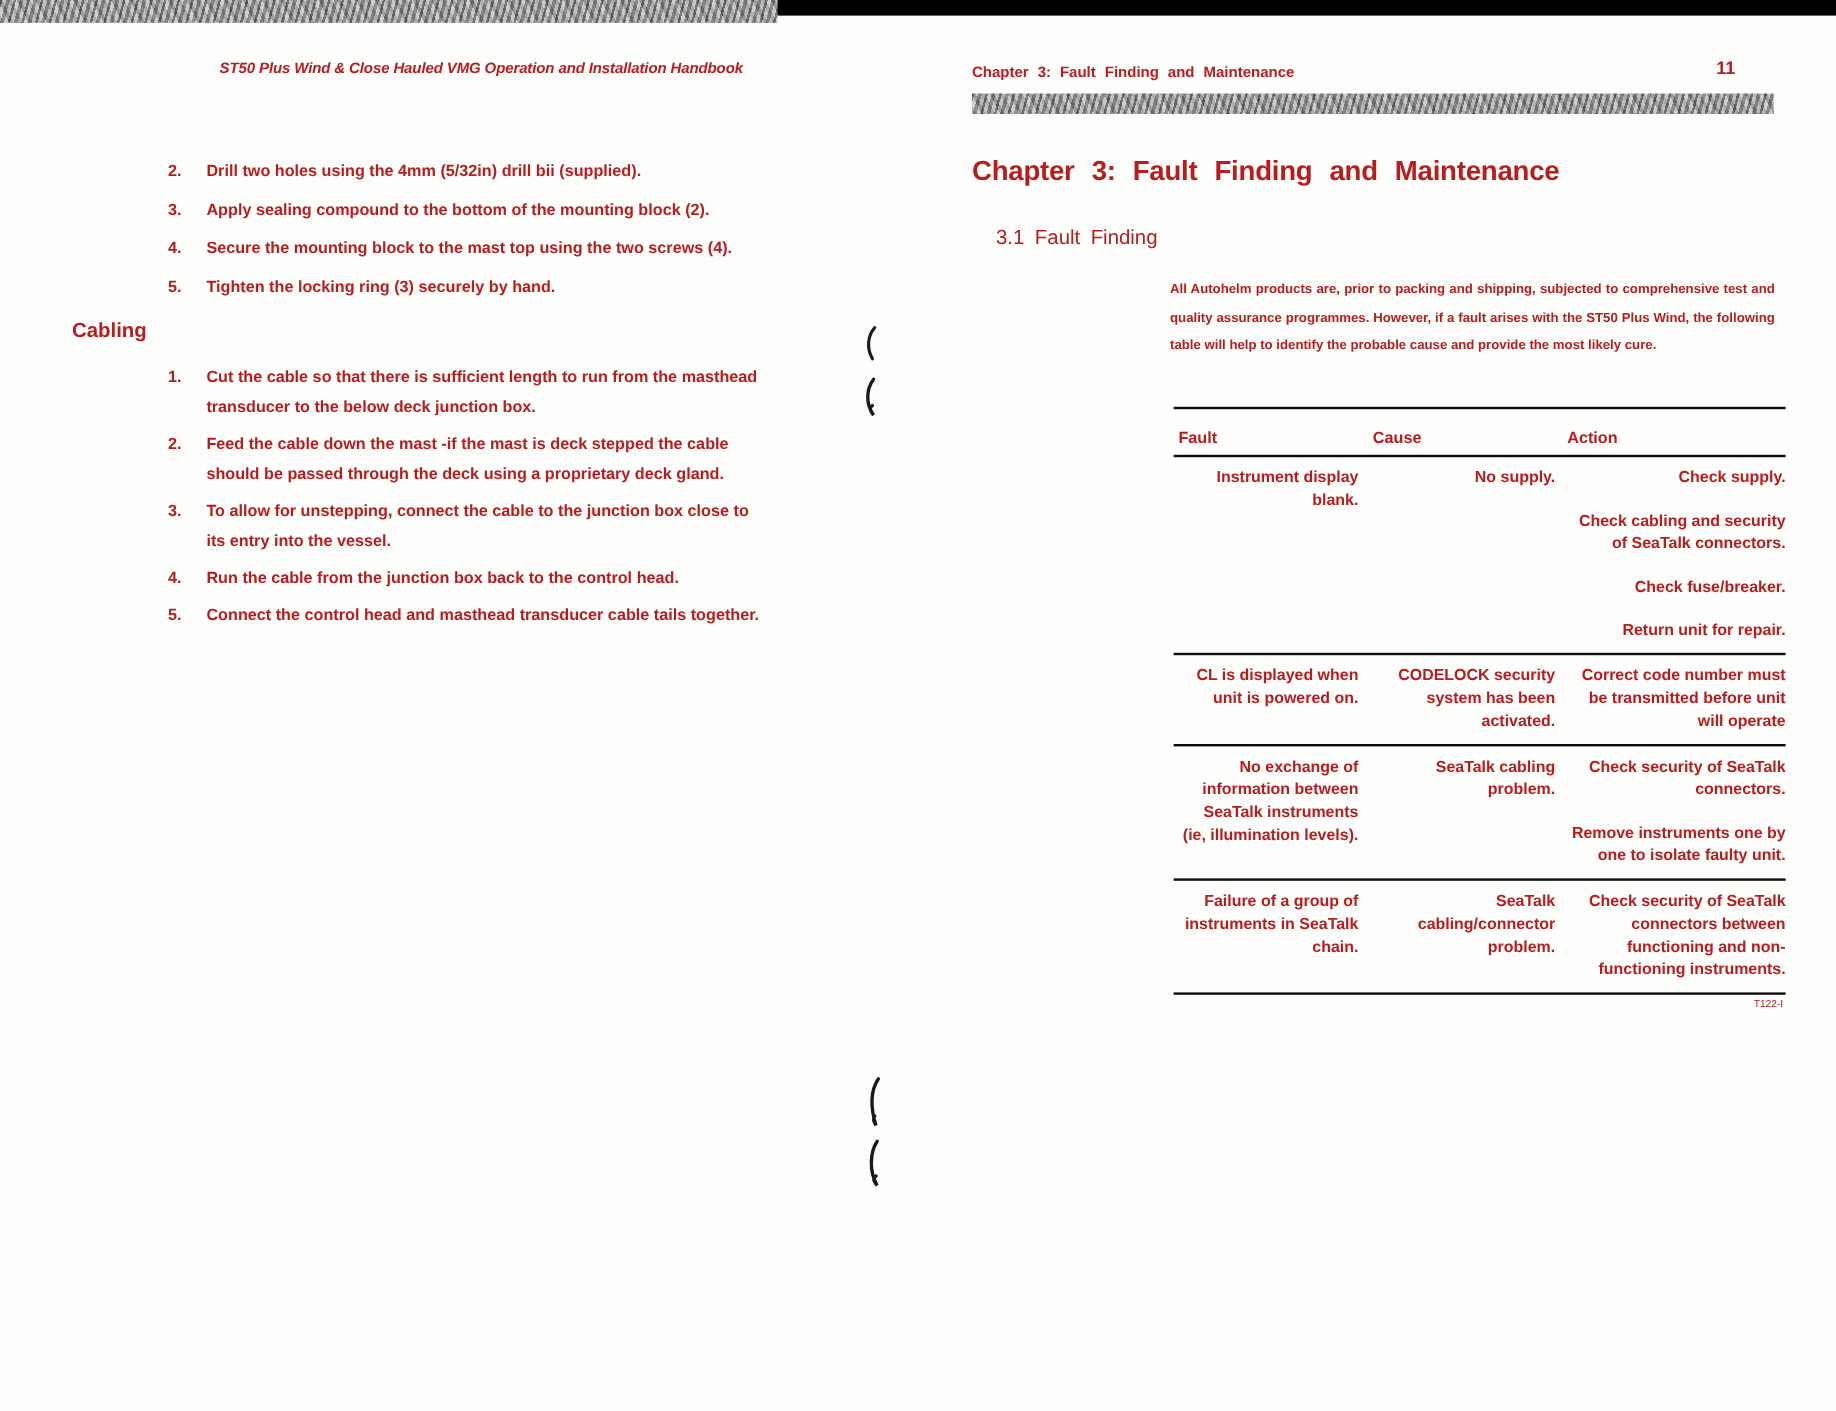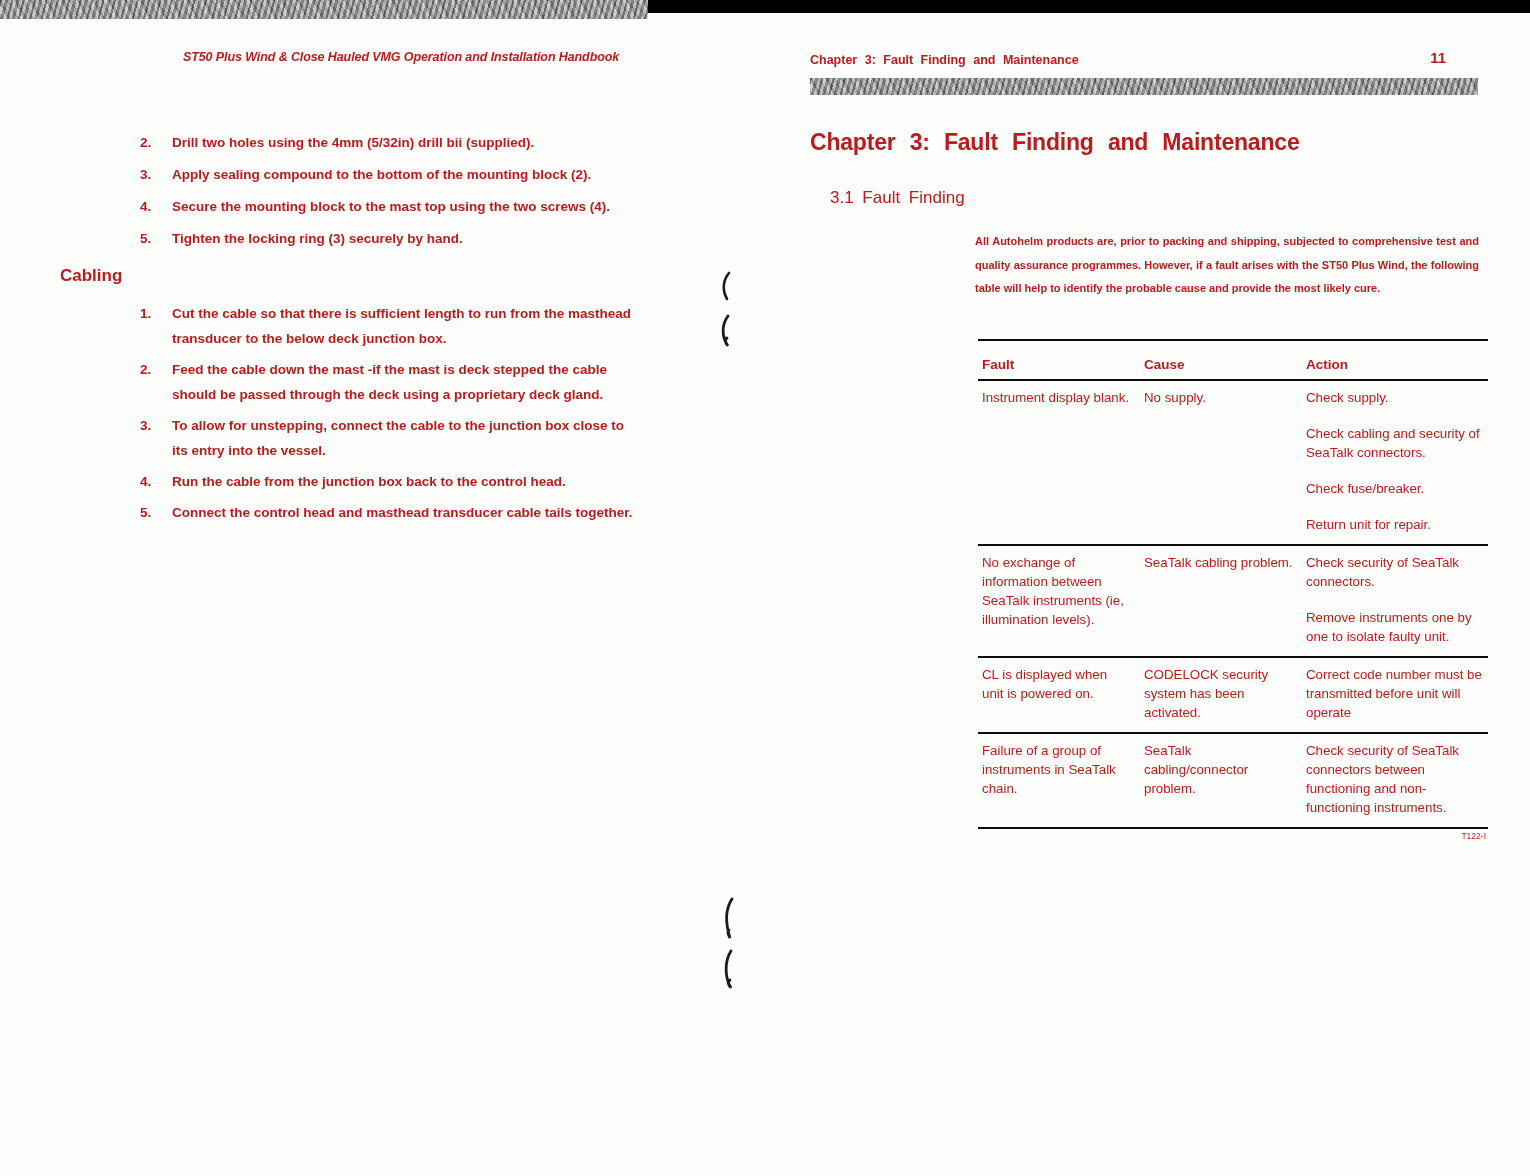--- a/index.html
+++ b/index.html
@@ -66,21 +66,21 @@
     font-size:11px; font-weight:600; line-height:23.5px; text-align:justify;
   }
 
   .ftable { position:absolute; left:978px; top:339px; width:510px; }
   .thead {
     display:flex; border-top:2px solid #0d0d0d; border-bottom:2px solid #0d0d0d;
     padding:16px 0 7px; font-size:13.5px; font-weight:bold;
   }
   .trow {
     display:flex; border-bottom:2px solid #0d0d0d;
-    padding:7px 0 10px; font-size:13.3px; font-weight:400; line-height:19px;
+    padding:7px 0 10px; font-size:13.3px; font-weight:700; line-height:19px;text-align:right;
   }
   .c1 { flex:none; width:166px; padding-left:4px; padding-right:12px; }
   .c2 { flex:none; width:162px; padding-right:10px; }
   .c3 { flex:1; }
   .tc p + p { margin-top:17px; }
   .tfoot {
     text-align:right; font-size:8.5px; font-weight:normal; margin-top:2px; padding-right:2px;
   }
 
   .ink { position:absolute; }
@@ -176,45 +176,45 @@
       <div class="tc c3">
         <p>Check supply.</p>
         <p>Check cabling and security of SeaTalk connectors.</p>
         <p>Check fuse/breaker.</p>
         <p>Return unit for repair.</p>
       </div>
     </div>
 
     <div class="trow">
       <div class="tc c1">
+        <p>CL is displayed when unit is powered on.</p>
+      </div>
+      <div class="tc c2">
+        <p>CODELOCK security system has been activated.</p>
+      </div>
+      <div class="tc c3">
+        <p>Correct code number must be transmitted before unit will operate</p>
+      </div>
+    </div>
+
+    <div class="trow">
+      <div class="tc c1">
         <p>No exchange of information between SeaTalk instruments (ie, illumination levels).</p>
       </div>
       <div class="tc c2">
         <p>SeaTalk cabling problem.</p>
       </div>
       <div class="tc c3">
         <p>Check security of SeaTalk connectors.</p>
         <p>Remove instruments one by one to isolate faulty unit.</p>
       </div>
     </div>
 
     <div class="trow">
       <div class="tc c1">
-        <p>CL is displayed when unit is powered on.</p>
-      </div>
-      <div class="tc c2">
-        <p>CODELOCK security system has been activated.</p>
-      </div>
-      <div class="tc c3">
-        <p>Correct code number must be transmitted before unit will operate</p>
-      </div>
-    </div>
-
-    <div class="trow">
-      <div class="tc c1">
         <p>Failure of a group of instruments in SeaTalk chain.</p>
       </div>
       <div class="tc c2">
         <p>SeaTalk cabling/connector problem.</p>
       </div>
       <div class="tc c3">
         <p>Check security of SeaTalk connectors between functioning and non-functioning instruments.</p>
       </div>
     </div>
 

